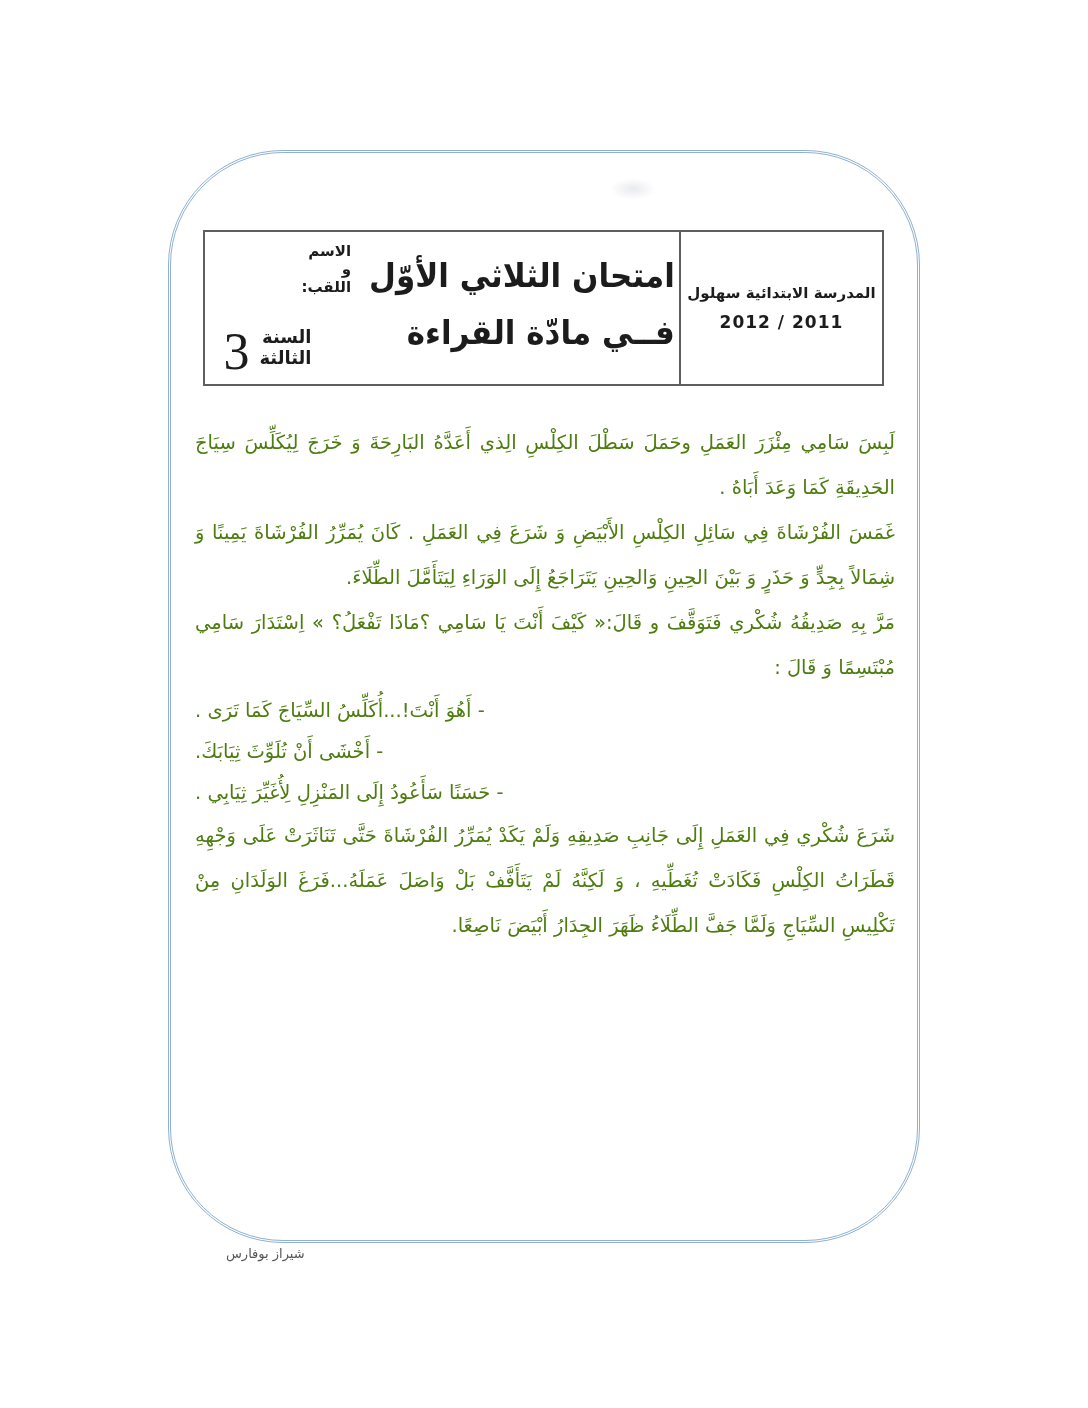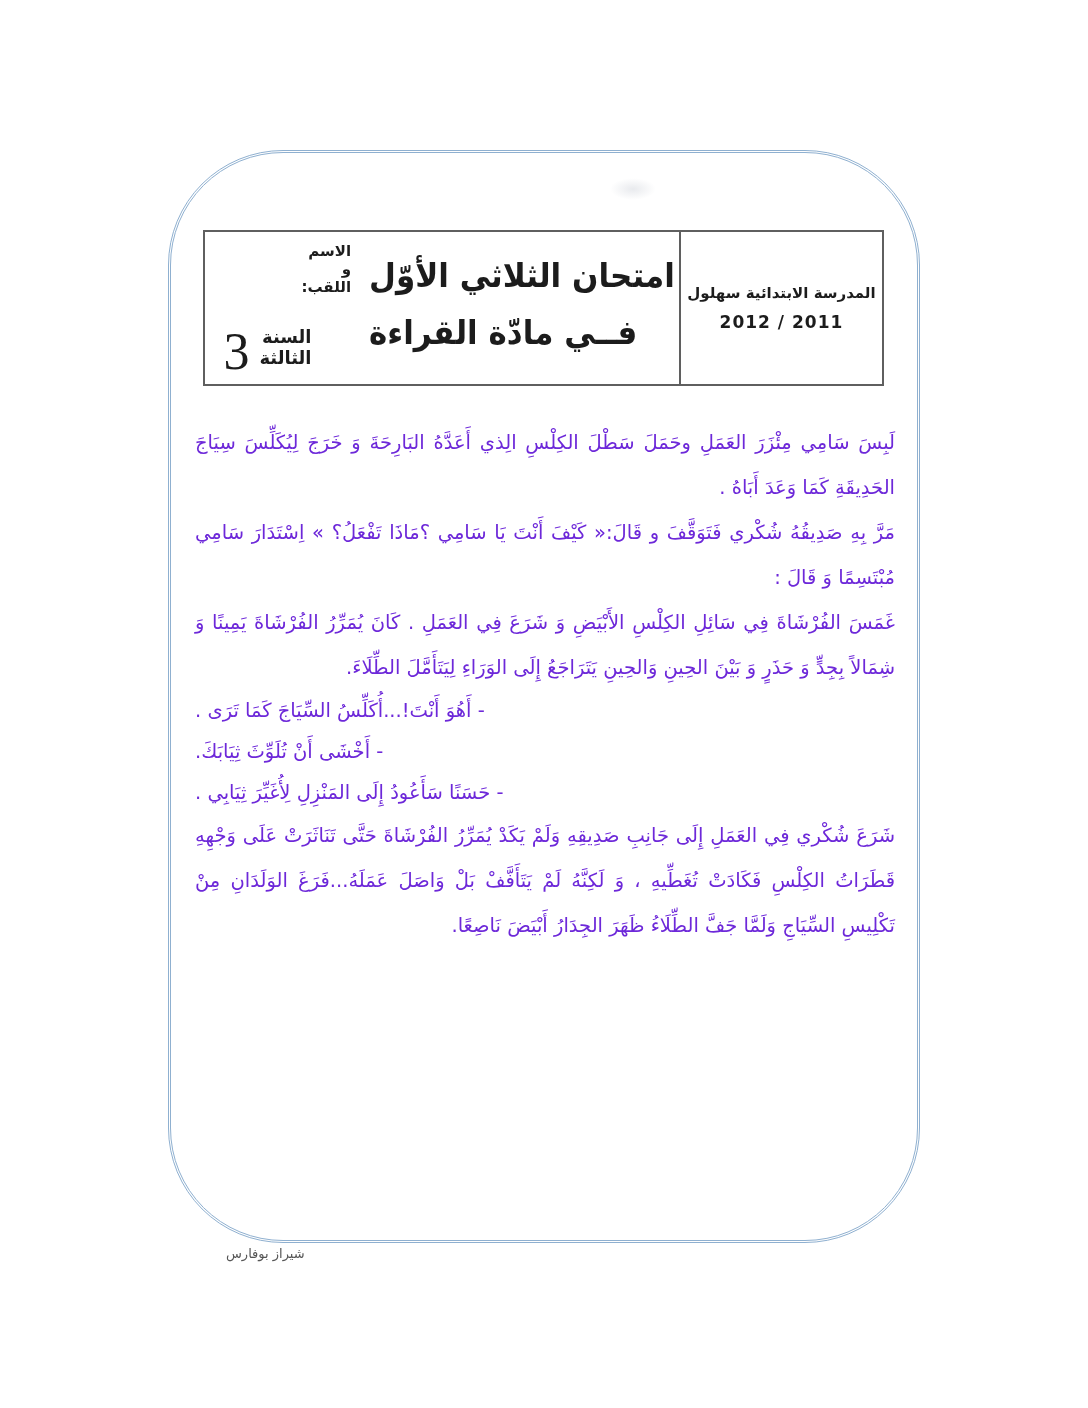--- a/index.html
+++ b/index.html
@@ -48,21 +48,21 @@
     align-items: center; justify-content: center;
     gap: 10px;
     padding: 6px;
   }
   .school-name { font-size: 15px; font-weight: bold; text-align: center; }
   .school-years { font-size: 17px; font-weight: bold; direction: ltr; letter-spacing: 1px; }
   .cell-title {
     flex: 0 0 43.2%;
     border-left: 2px solid #5f5f5f;
     display: flex; flex-direction: column;
-    align-items: flex-end; justify-content: space-around;
+    align-items: flex-start; justify-content: space-around;
     padding: 14px 4px 24px 4px;
   }
   .exam-title-line1, .exam-title-line2 {
     font-size: 31px;
     font-weight: bold;
     transform: scaleY(1.08);
     white-space: nowrap;
   }
   .cell-student {
     flex: 1 1 auto;
@@ -97,21 +97,21 @@
   }
   
   .body-text {
     position: absolute;
     left: 195px; top: 420px;
     width: 700px;
     direction: rtl;
     text-align: justify;
     font-size: 19.5px;
     line-height: 45px;
-    color: #6d28d9;
+    color: #4d7c0f;
   }
   .body-text p { margin: 0; }
   .dialogue { padding-right: 178px; }
   .dialogue-item { line-height: 41px; text-align: left; }
   .footer-credit {
     position: absolute;
     left: 226px; top: 1246px;
     font-size: 13px;
     color: #555555;
     direction: rtl;
@@ -145,22 +145,22 @@
       <div class="grade-row">
         <span class="grade-label">السنة الثالثة</span>
         <span class="grade-number">3</span>
       </div>
     </div>
 
   </div>
 
   <div class="body-text">
     <p>لَبِسَ سَامِي  مِئْزَرَ العَمَلِ وحَمَلَ سَطْلَ الكِلْسِ الِذي أَعَدَّهُ البَارِحَةَ وَ خَرَجَ لِيُكَلِّسَ سِيَاجَ الحَدِيقَةِ كَمَا وَعَدَ أَبَاهُ .</p>
+    <p>غَمَسَ الفُرْشَاةَ فِي سَائِلِ الكِلْسِ الأَبْيَضِ وَ شَرَعَ فِي العَمَلِ . كَانَ يُمَرِّرُ الفُرْشَاةَ يَمِينًا وَ شِمَالاً بِجِدٍّ وَ حَذَرٍ وَ بَيْنَ الحِينِ وَالحِينِ يَتَرَاجَعُ إِلَى الوَرَاءِ لِيَتَأَمَّلَ الطِّلَاءَ.</p>
     <p>مَرَّ بِهِ صَدِيقُهُ شُكْري فَتَوَقَّفَ و قَالَ:« كَيْفَ أَنْتَ يَا سَامِي ؟مَاذَا تَفْعَلُ؟ » اِسْتَدَارَ سَامِي مُبْتَسِمًا وَ قَالَ :</p>
-    <p>غَمَسَ الفُرْشَاةَ فِي سَائِلِ الكِلْسِ الأَبْيَضِ وَ شَرَعَ فِي العَمَلِ . كَانَ يُمَرِّرُ الفُرْشَاةَ يَمِينًا وَ شِمَالاً بِجِدٍّ وَ حَذَرٍ وَ بَيْنَ الحِينِ وَالحِينِ يَتَرَاجَعُ إِلَى الوَرَاءِ لِيَتَأَمَّلَ الطِّلَاءَ.</p>
     <div class="dialogue">
       <div class="dialogue-item">- أَهُوَ أَنْتَ!...أُكَلِّسُ السِّيَاجَ كَمَا تَرَى .</div>
       <div class="dialogue-item">- أَخْشَى أَنْ تُلَوِّثَ ثِيَابَكَ.</div>
       <div class="dialogue-item">- حَسَنًا سَأَعُودُ إِلَى المَنْزِلِ لِأُغَيِّرَ ثِيَابِي .</div>
     </div>
     <p>شَرَعَ شُكْري فِي العَمَلِ إِلَى جَانِبِ صَدِيقِهِ وَلَمْ يَكَدْ يُمَرِّرُ الفُرْشَاةَ حَتَّى تَنَاثَرَتْ عَلَى وَجْهِهِ قَطَرَاتُ الكِلْسِ فَكَادَتْ تُغَطِّيهِ ، وَ لَكِنَّهُ لَمْ يَتَأَفَّفْ بَلْ وَاصَلَ عَمَلَهُ...فَرَغَ الوَلَدَانِ مِنْ تَكْلِيسِ السِّيَاجِ وَلَمَّا جَفَّ الطِّلَاءُ ظَهَرَ الجِدَارُ أَبْيَضَ نَاصِعًا.</p>
   </div>
 
   <div class="footer-credit">شيراز بوفارس</div>
 

